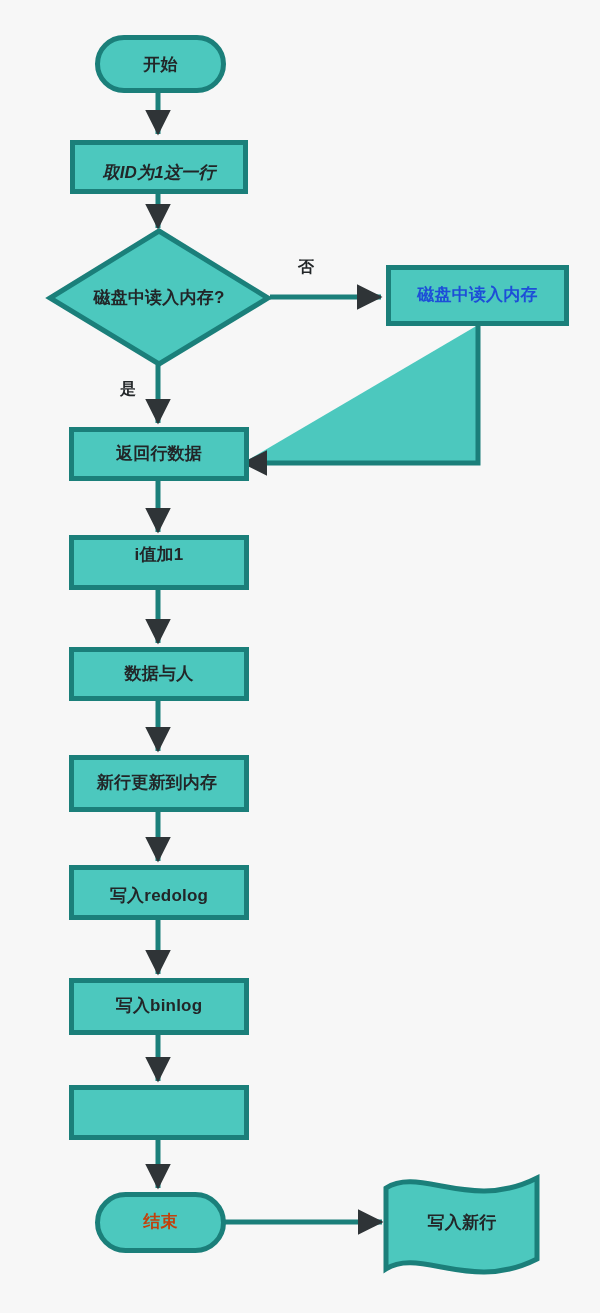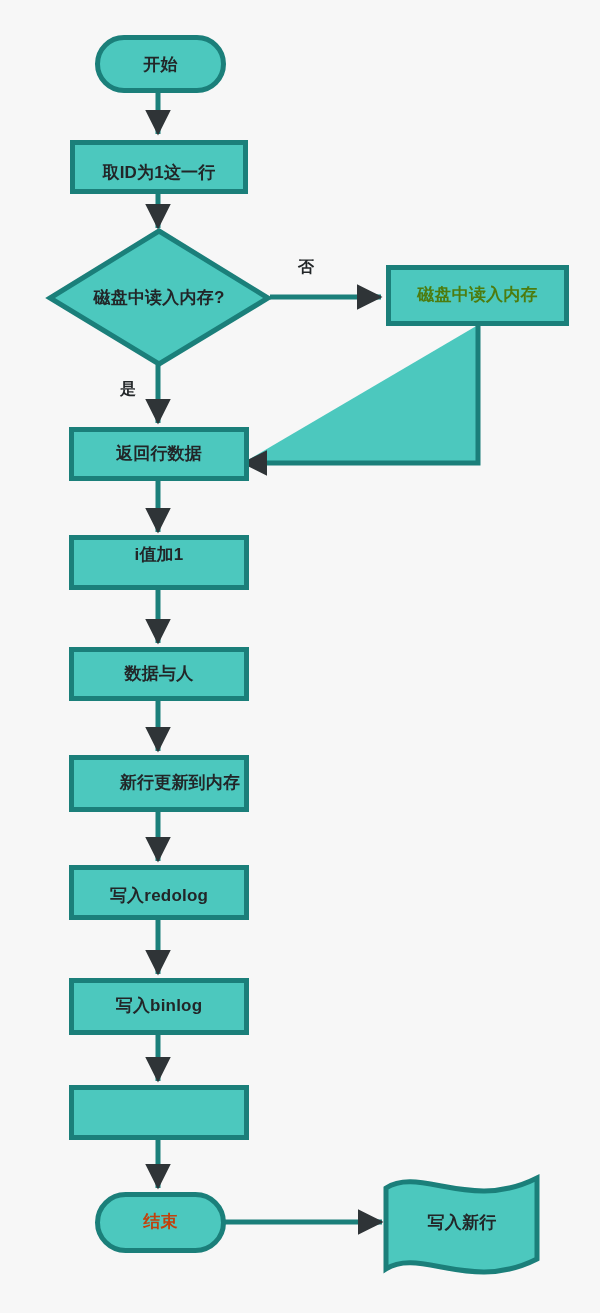--- a/index.html
+++ b/index.html
@@ -104,33 +104,33 @@
       <path d="M 386 1188
                C 420 1166, 470 1212, 537 1178
                L 537 1259
                C 470 1293, 420 1247, 386 1269
                Z"></path>
     </g>
   </svg>
 
   <div class="node-label" style="left: 95px; top: 37px; width: 131px; height: 56px; color: rgb(34, 38, 40);">开始</div>
 
-  <div class="node-label" style="left: 70px; top: 140px; width: 178px; height: 66px; color: rgb(34, 38, 40);">取ID为1这一行</div>
+  <div class="node-label" style="left: 70px; top: 140px; width: 178px; height: 66px; color: rgb(34, 38, 40); font-style: italic;">取ID为1这一行</div>
 
   <div class="node-label" style="left: 48px; top: 276px; width: 222px; height: 44px; color: rgb(34, 38, 40);">磁盘中读入内存?</div>
 
-  <div class="node-label" style="left: 386px; top: 265px; width: 183px; height: 61px; color: #4d7c0f;">磁盘中读入内存</div>
+  <div class="node-label" style="left: 386px; top: 265px; width: 183px; height: 61px; color: #1d4ed8;">磁盘中读入内存</div>
 
   <div class="node-label" style="left: 69px; top: 427px; width: 180px; height: 54px; color: rgb(34, 38, 40);">返回行数据</div>
 
   <div class="node-label" style="left: 69px; top: 535px; width: 180px; height: 40px; color: rgb(34, 38, 40);">i值加1</div>
 
   <div class="node-label" style="left: 69px; top: 647px; width: 180px; height: 54px; color: rgb(34, 38, 40);">数据与人</div>
 
-  <div class="node-label" style="left: 69px; top: 755px; width: 176px; height: 57px; color: rgb(34, 38, 40); padding-left: 23px;">新行更新到内存</div>
+  <div class="node-label" style="left: 69px; top: 755px; width: 176px; height: 57px; color: rgb(34, 38, 40);">新行更新到内存</div>
 
   <div class="node-label" style="left: 69px; top: 865px; width: 180px; height: 63px; color: rgb(34, 38, 40);">写入redolog</div>
 
   <div class="node-label" style="left: 69px; top: 978px; width: 180px; height: 57px; color: rgb(34, 38, 40);">写入binlog</div>
 
 
   <div class="node-label" style="left: 95px; top: 1194px; width: 131px; height: 57px; color: #c2410c;">结束</div>
 
   <div class="node-label" style="left: 390px; top: 1198px; width: 144px; height: 50px; color: rgb(34, 38, 40);">写入新行</div>
 

